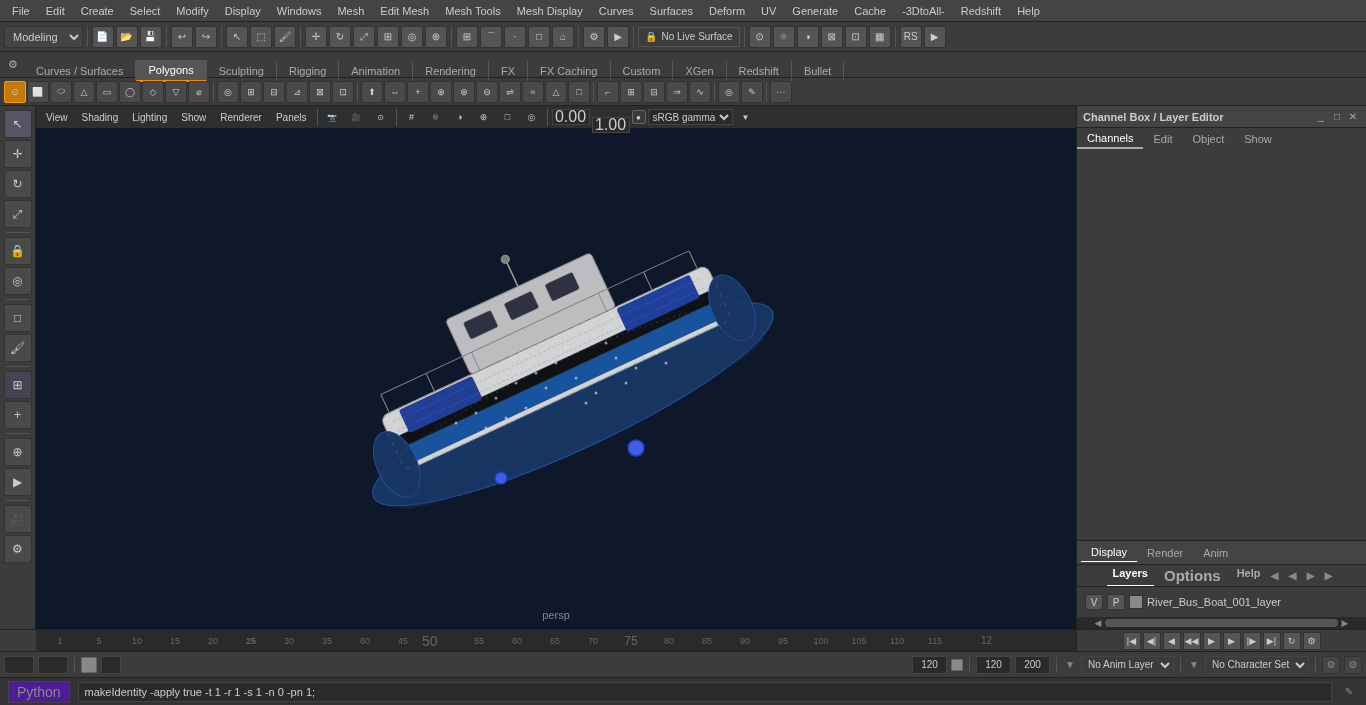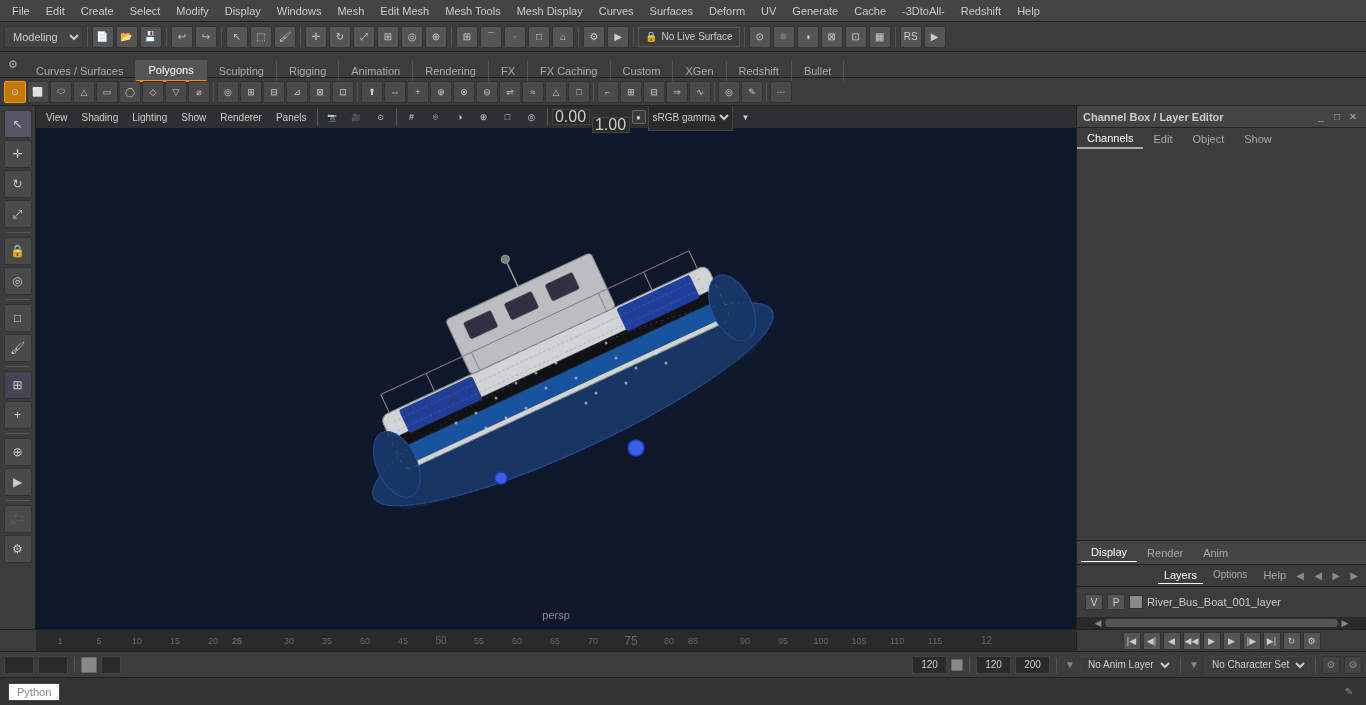--- a/index.html
+++ b/index.html
@@ -72,30 +72,30 @@
     #timeline-ruler { flex: 1; background: #2a2a2a; height: 100%; position: relative; overflow: hidden; }
 
     
     #bottom-controls { height: 26px; background: #3c3c3c; border-top: 1px solid #222; display: flex; align-items: center; padding: 0 4px; gap: 4px; }
     .bc-field { background: #2a2a2a; border: 1px solid #444; color: #ccc; height: 18px; width: 30px; font-size: 10px; text-align: center; }
     .bc-separator { width: 1px; height: 16px; background: #555; margin: 0 2px; }
     .pb-btn { width: 18px; height: 18px; background: #555; border: 1px solid #333; cursor: pointer; display: flex; align-items: center; justify-content: center; color: #ccc; font-size: 9px; }
 
     
     #status-bar { height: 28px; background: #333; border-top: 1px solid #222; display: flex; align-items: center; padding: 0 8px; gap: 8px; }
-    #python-label { color: #888; font-size: 11px; background: #ffffff; padding: 2px 8px; border: 1px solid #444; cursor: pointer; text-align: center; }
+    #python-label { color: #888; font-size: 14px; background: #4c1d95; padding: 2px 8px; border: 1px solid #444; cursor: pointer; text-align: center; }
     #command-line { flex: 1; color: #ccc; font-size: 11px; background: #2a2a2a; padding: 2px 6px; border: 1px solid #444; height: 20px; display: flex; align-items: center; }
     #status-right { display: flex; align-items: center; margin-left: auto; }
     .sr-btn { width: 18px; height: 18px; display: flex; align-items: center; justify-content: center; cursor: pointer; color: #888; font-size: 10px; }
 
     
     #viewport-toolbar { position: absolute; top: 0; left: 0; right: 0; height: 22px; background: rgba(50,50,50,0.9); display: flex; align-items: center; padding: 0 4px; gap: 2px; z-index: 10; }
     .vt-btn { padding: 1px 6px; color: #ccc; font-size: 10px; cursor: pointer; }
     .vt-input { background: #2a2a2a; border: 1px solid #444; color: #ccc; height: 16px; width: 45px; font-size: 16px; text-align: center; }
-    .gamma-select { background: #2a2a2a; border: 1px solid #444; color: #ccc; height: 28px; font-size: 10px; }
+    .gamma-select { background: #2a2a2a; border: 1px solid #444; color: #ccc; height: 16px; font-size: 10px; }
 
     
     #boat-svg { opacity: 0.9; }
 
     .anim-layer-select { background: #3c3c3c; border: 1px solid #444; color: #ccc; height: 18px; font-size: 10px; padding: 0 2px; max-width: 110px; }
     .char-set-select { background: #3c3c3c; border: 1px solid #444; color: #ccc; height: 18px; font-size: 10px; padding: 0 2px; max-width: 110px; }
   </style>
 </head>
 <body>
 
@@ -398,24 +398,24 @@
     <div id="channel-content" style="flex:1; min-height: 200px;"></div>
 
     <div id="layer-section">
 
       <div style="display:flex; align-items:center; background:#444; height:24px; border-bottom:1px solid #222; padding:0 4px;">
         <div class="ch-tab active" style="color:#fff; border-bottom:1px solid #fff;">Display</div>
         <div class="ch-tab">Render</div>
         <div class="ch-tab">Anim</div>
       </div>
 
-      <div style="display:flex; align-items:center; background:#3c3c3c; height:22px; border-bottom:1px solid #222; padding:0 4px; justify-content:flex-end;">
+      <div style="display:flex; align-items:center; background:#3c3c3c; height:22px; border-bottom:1px solid #222; padding:0 4px; justify-content:center;font-weight:bold;">
         <div style="display:flex; gap:4px;">
           <div style="padding:2px 6px; color:#fff; font-size:11px; border-bottom:1px solid #fff; cursor:pointer;">Layers</div>
-          <div style="padding:2px 6px; color:#aaa; font-size:10px; cursor:pointer;">Options</div>
+          <div style="padding:2px 6px; color:#aaa; font-size:15px; cursor:pointer;">Options</div>
           <div style="padding:2px 6px; color:#aaa; font-size:11px; cursor:pointer;">Help</div>
         </div>
         <div style="display:flex; gap:2px;">
           <div style="width:16px;height:16px;display:flex;align-items:center;justify-content:center;cursor:pointer;color:#888;font-size:10px;">◀</div>
           <div style="width:16px;height:16px;display:flex;align-items:center;justify-content:center;cursor:pointer;color:#888;font-size:10px;">◀</div>
           <div style="width:16px;height:16px;display:flex;align-items:center;justify-content:center;cursor:pointer;color:#888;font-size:10px;">▶</div>
           <div style="width:16px;height:16px;display:flex;align-items:center;justify-content:center;cursor:pointer;color:#888;font-size:10px;">▶</div>
         </div>
       </div>
 
@@ -439,33 +439,33 @@
 
 <div id="timeline">
   <div style="width:36px; display:flex; align-items:center; justify-content:center; font-size:10px; color:#888; flex-shrink:0;"></div>
   <div id="timeline-ruler">
     <div style="display:flex; align-items:center; height:100%; padding: 0 4px;">
       <span style="color:#666;font-size:9px;width:40px;text-align:center;">1</span>
       <span style="color:#666;font-size:9px;width:38px;text-align:center;">5</span>
       <span style="color:#666;font-size:9px;width:38px;text-align:center;">10</span>
       <span style="color:#666;font-size:9px;width:38px;text-align:center;">15</span>
       <span style="color:#666;font-size:9px;width:38px;text-align:center;">20</span>
-      <span style="color:#666;font-size:9px;width:38px;text-align:left;font-weight:bold;">25</span>
+      <span style="color:#666;font-size:9px;width:38px;text-align:center;font-weight:bold;">25</span>
       <span style="color:#666;font-size:9px;width:38px;text-align:center;">30</span>
       <span style="color:#666;font-size:9px;width:38px;text-align:center;">35</span>
       <span style="color:#666;font-size:9px;width:38px;text-align:center;">60</span>
       <span style="color:#666;font-size:9px;width:38px;text-align:center;">45</span>
-      <span style="color:#666;font-size:10px;width:38px;text-align:center;">50</span>
+      <span style="color:#666;font-size:14px;width:38px;text-align:left;">50</span>
       <span style="color:#666;font-size:9px;width:38px;text-align:center;">55</span>
       <span style="color:#666;font-size:9px;width:38px;text-align:center;">60</span>
       <span style="color:#666;font-size:9px;width:38px;text-align:center;">65</span>
       <span style="color:#666;font-size:9px;width:38px;text-align:center;">70</span>
       <span style="color:#666;font-size:12px;width:38px;text-align:center;">75</span>
       <span style="color:#666;font-size:9px;width:38px;text-align:center;">80</span>
-      <span style="color:#666;font-size:9px;width:38px;">85</span>
+      <span style="color:#666;font-size:9px;width:38px;text-align:center;">85</span>
       <span style="color:#666;font-size:9px;width:38px;text-align:center;">90</span>
       <span style="color:#666;font-size:9px;width:38px;text-align:center;">95</span>
       <span style="color:#666;font-size:9px;width:38px;text-align:center;">100</span>
       <span style="color:#666;font-size:9px;width:38px;text-align:center;">105</span>
       <span style="color:#666;font-size:9px;width:38px;text-align:center;">110</span>
       <span style="color:#666;font-size:9px;width:38px;text-align:center;">115</span>
       <span style="color:#666;font-size:10px;width:38px;text-align:right;">12</span>
     </div>
   </div>
   <div style="width:290px; background:#3c3c3c; border-left:1px solid #222; display:flex; align-items:center; justify-content:center; gap:2px;">
@@ -507,16 +507,17 @@
   <select class="char-set-select">
     <option>No Character Set</option>
   </select>
   <div class="bc-separator"></div>
   <div style="width:18px;height:18px;display:flex;align-items:center;justify-content:center;cursor:pointer;color:#888;font-size:10px;background:#444;border:1px solid #333;border-radius:2px;">⚙</div>
   <div style="width:18px;height:18px;display:flex;align-items:center;justify-content:center;cursor:pointer;color:#888;font-size:10px;background:#444;border:1px solid #333;border-radius:2px;">⚙</div>
 </div>
 
 <div id="status-bar">
   <div id="python-label">Python</div>
+  <div id="command-line">makeIdentity -apply true -t 1 -r 1 -s 1 -n 0 -pn 1;</div>
   <div id="status-right">
     <div class="sr-btn" title="Script Editor">✎</div>
   </div>
 </div>
 
 </body></html>

